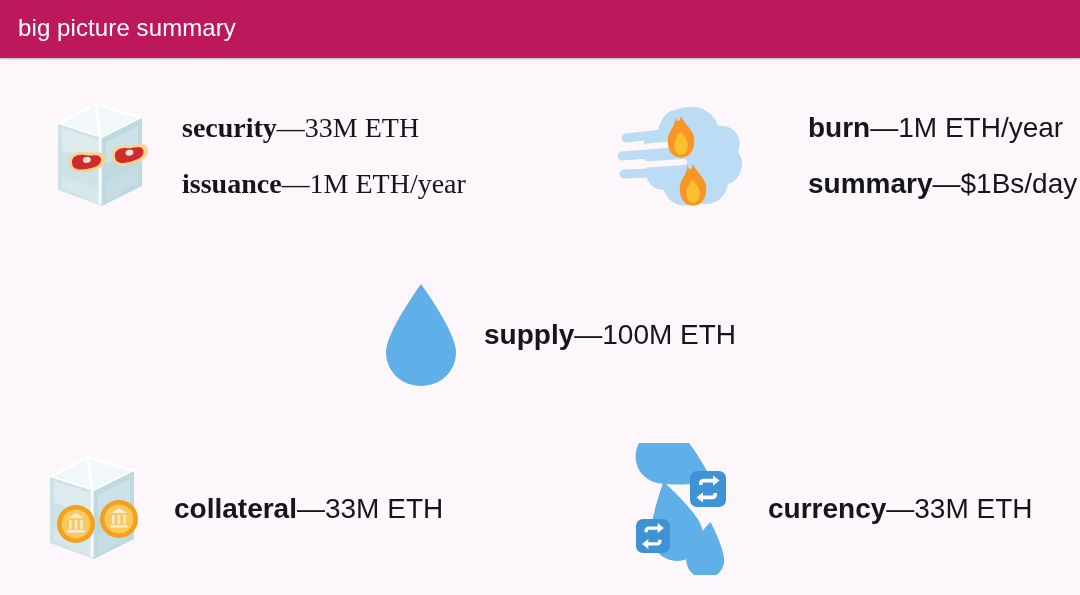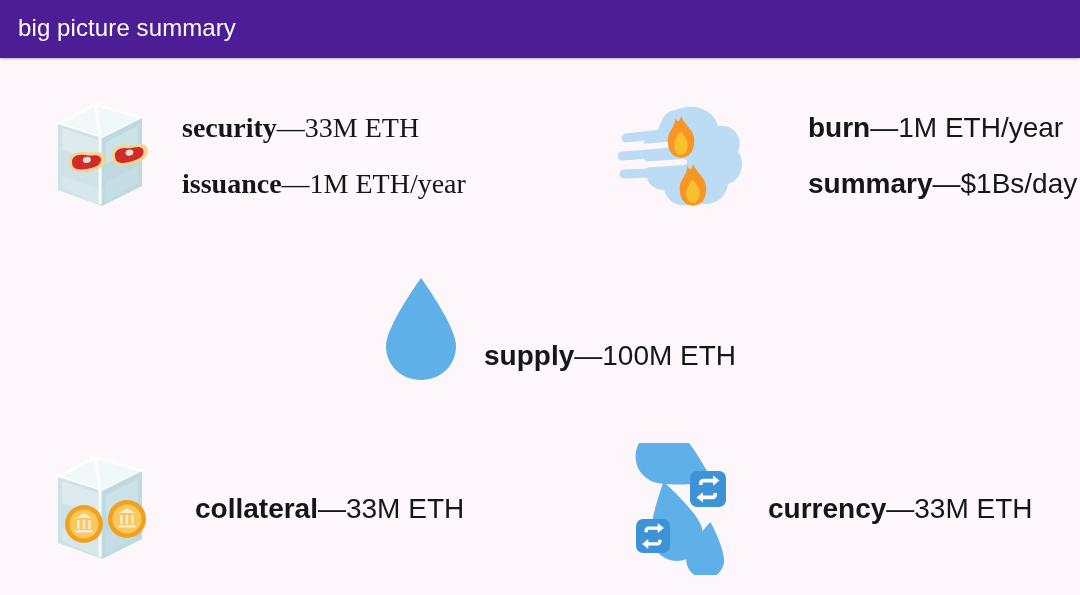--- a/index.html
+++ b/index.html
@@ -14,21 +14,21 @@
     overflow: hidden;
     position: relative;
   }
 
   
   #header-bar {
     position: absolute;
     left: 0; top: 0;
     width: 1080px;
     height: 58px;
-    background: #4c1d95;
+    background: #be185d;
     box-shadow: 0 1px 2px rgba(0,0,0,0.28);
   }
   #header-title {
     position: absolute;
     left: 18px;
     top: 13px;
     font-size: 24px;
     line-height: 30px;
     color: #ffffff;
     letter-spacing: 0.1px;
@@ -69,22 +69,22 @@
   .stat-sep {
     font-weight: 400;
   }
   .stat-value {
     font-weight: 400;
   }
 
   
   #block-security   { left: 32px;  top: 32px; font-family: Liberation Serif, serif;  }
   #block-burn       { left: 618px; top: 32px; gap: 40px;  }
-  #block-supply     { left: 378px; top: 216px; align-items: flex-end; }
-  #block-collateral { left: 32px;  top: 385px; gap: 13px; }
+  #block-supply     { left: 378px; top: 222px; }
+  #block-collateral { left: 24px;  top: 385px; }
   #block-currency   { left: 618px; top: 385px; }
 
   #block-security .stat-lines,
   #block-burn .stat-lines { margin-left: 18px; }
   #block-supply .stat-lines { margin-left: 20px; }
   #block-collateral .stat-lines,
   #block-currency .stat-lines { margin-left: 18px; }
 
   svg { display: block; }
 </style>

